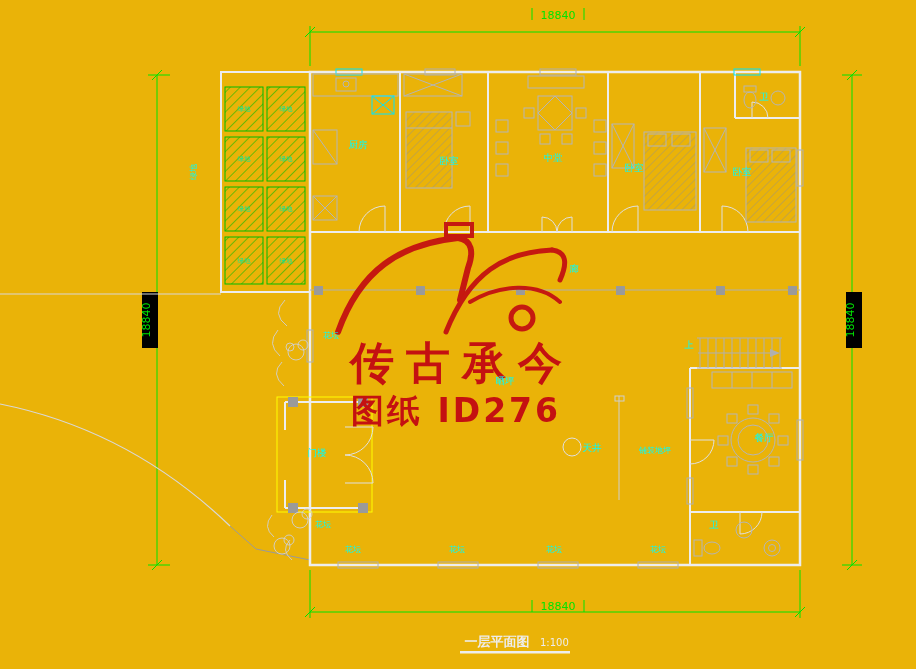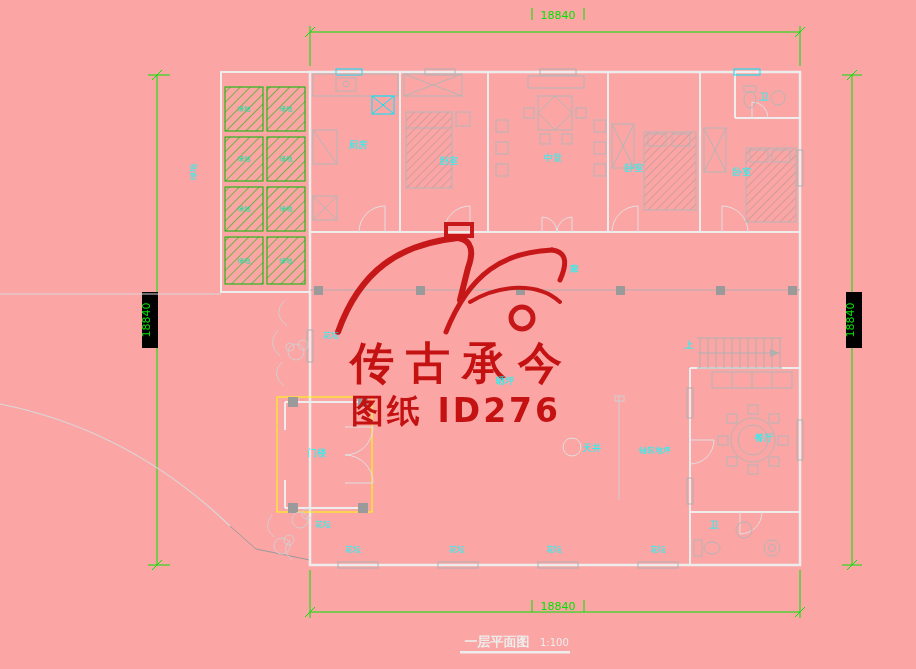--- a/index.html
+++ b/index.html
@@ -1,16 +1,16 @@
 <!DOCTYPE html>
 <html><head>
 <meta charset="utf-8">
 <style>
   html,body{margin:0;padding:0;background:#000;}
-  .stage{position:relative;width:916px;height:669px;background:#fca5a5;overflow:hidden;
+  .stage{position:relative;width:916px;height:669px;background:#eab308;overflow:hidden;
          font-family:"DejaVu Sans",sans-serif;}
   svg{display:block;}
   text{font-family:"DejaVu Sans",sans-serif;}
   .dim-text{fill:#00e400;font-size:11px;}
   .label{fill:#00ffff;font-size:9.5px;text-anchor:middle;}
   .label-sm{fill:#00ffff;font-size:8px;text-anchor:middle;}
   .label-xs{fill:#00e8a0;font-size:6.5px;text-anchor:middle;}
   .wm-brand{fill:#c41111;font-size:44px;font-weight:bold;letter-spacing:12px;text-anchor:middle;}
   .wm-sheet{fill:#c41111;font-size:33px;font-weight:bold;letter-spacing:3px;text-anchor:middle;}
   .title-text{fill:#ededed;font-size:13px;font-weight:bold;text-anchor:middle;}

